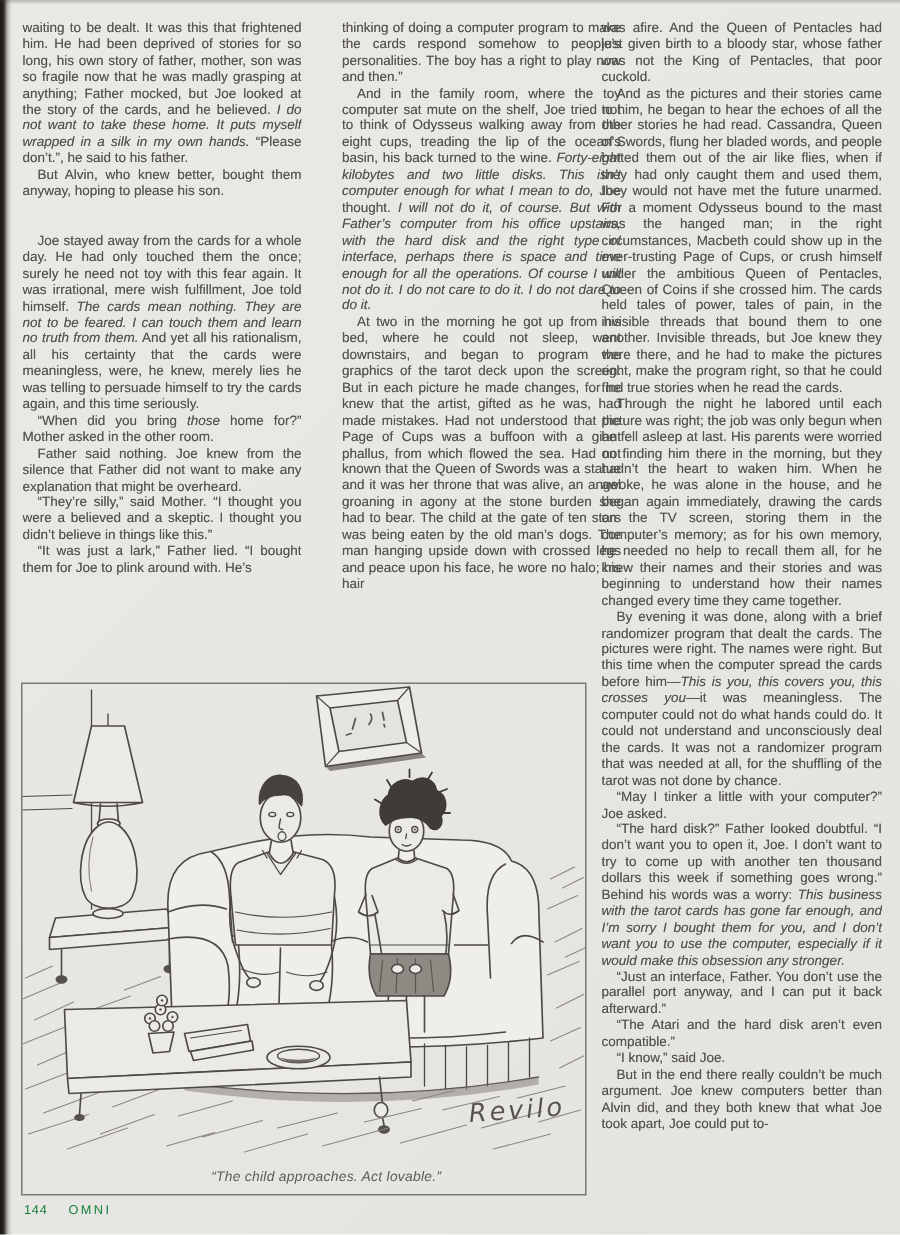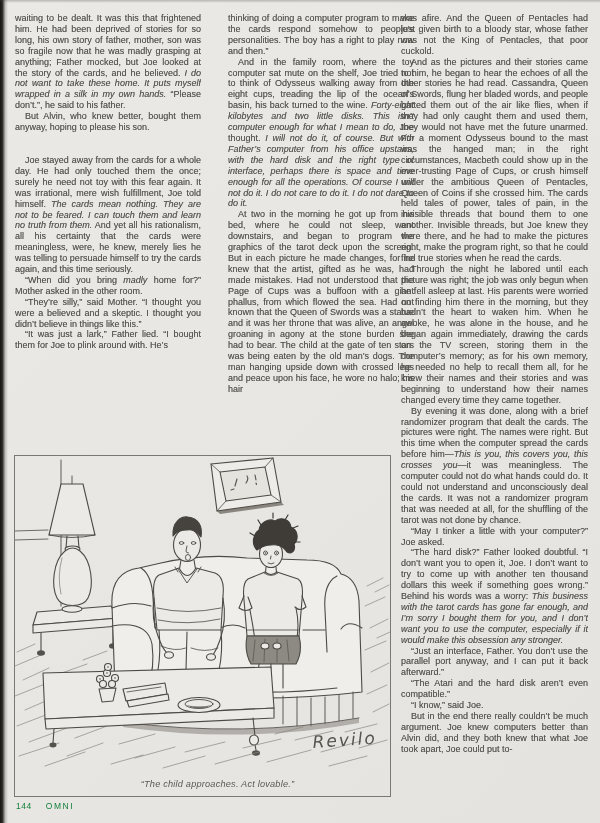--- a/index.html
+++ b/index.html
@@ -44,21 +44,22 @@
 </head>
 <body>
 
 <div class="scan-edge-left"></div>
 <div class="scan-edge-top"></div>
 
 <div id="col1" class="col">
     <p class=""><span>waiting to be dealt. It was this that frightened him. He had been deprived of stories for so long, his own story of father, mother, son was so fragile now that he was madly grasping at anything; Father mocked, but Joe looked at the story of the cards, and he believed. </span><i>I do not want to take these home. It puts myself wrapped in a silk in my own hands.</i><span> “Please don’t.”, he said to his father.</span></p>
     <p class="ind"><span>But Alvin, who knew better, bought them anyway, hoping to please his son.</span></p>
     <p class="ind gap"><span>Joe stayed away from the cards for a whole day. He had only touched them the once; surely he need not toy with this fear again. It was irrational, mere wish fulfillment, Joe told himself. </span><i>The cards mean nothing. They are not to be feared. I can touch them and learn no truth from them.</i><span> And yet all his rationalism, all his certainty that the cards were meaningless, were, he knew, merely lies he was telling to persuade himself to try the cards again, and this time seriously.</span></p>
-    <p class="ind"><span>“When did you bring </span><i>madly</i><span> home for?” Mother asked in the other room.</span></p>
+    <p class="ind"><span>“When did you bring </span><i>those</i><span> home for?” Mother asked in the other room.</span></p>
+    <p class="ind"><span>Father said nothing. Joe knew from the silence that Father did not want to make any explanation that might be overheard.</span></p>
     <p class="ind"><span>“They’re silly,” said Mother. “I thought you were a believed and a skeptic. I thought you didn’t believe in things like this.”</span></p>
     <p class="ind"><span>“It was just a lark,” Father lied. “I bought them for Joe to plink around with. He’s</span></p>
   </div>
 <div id="col2" class="col">
     <p class=""><span>thinking of doing a computer program to make the cards respond somehow to people’s personalities. The boy has a right to play now and then.”</span></p>
     <p class="ind"><span>And in the family room, where the toy computer sat mute on the shelf, Joe tried not to think of Odysseus walking away from the eight cups, treading the lip of the ocean’s basin, his back turned to the wine. </span><i>Forty-eight kilobytes and two little disks. This isn’t computer enough for what I mean to do,</i><span> Joe thought. </span><i>I will not do it, of course. But with Father’s computer from his office upstairs, with the hard disk and the right type of interface, perhaps there is space and time enough for all the operations. Of course I will not do it. I do not care to do it. I do not dare to do it.</i></p>
     <p class="ind"><span>At two in the morning he got up from his bed, where he could not sleep, went downstairs, and began to program the graphics of the tarot deck upon the screen. But in each picture he made changes, for he knew that the artist, gifted as he was, had made mistakes. Had not understood that the Page of Cups was a buffoon with a giant phallus, from which flowed the sea. Had not known that the Queen of Swords was a statue and it was her throne that was alive, an angel groaning in agony at the stone burden she had to bear. The child at the gate of ten stars was being eaten by the old man’s dogs. The man hanging upside down with crossed legs and peace upon his face, he wore no halo; his hair</span></p>
   </div>
 <div id="col3" class="col">
     <p class=""><span>was afire. And the Queen of Pentacles had just given birth to a bloody star, whose father was not the King of Pentacles, that poor cuckold.</span></p>

